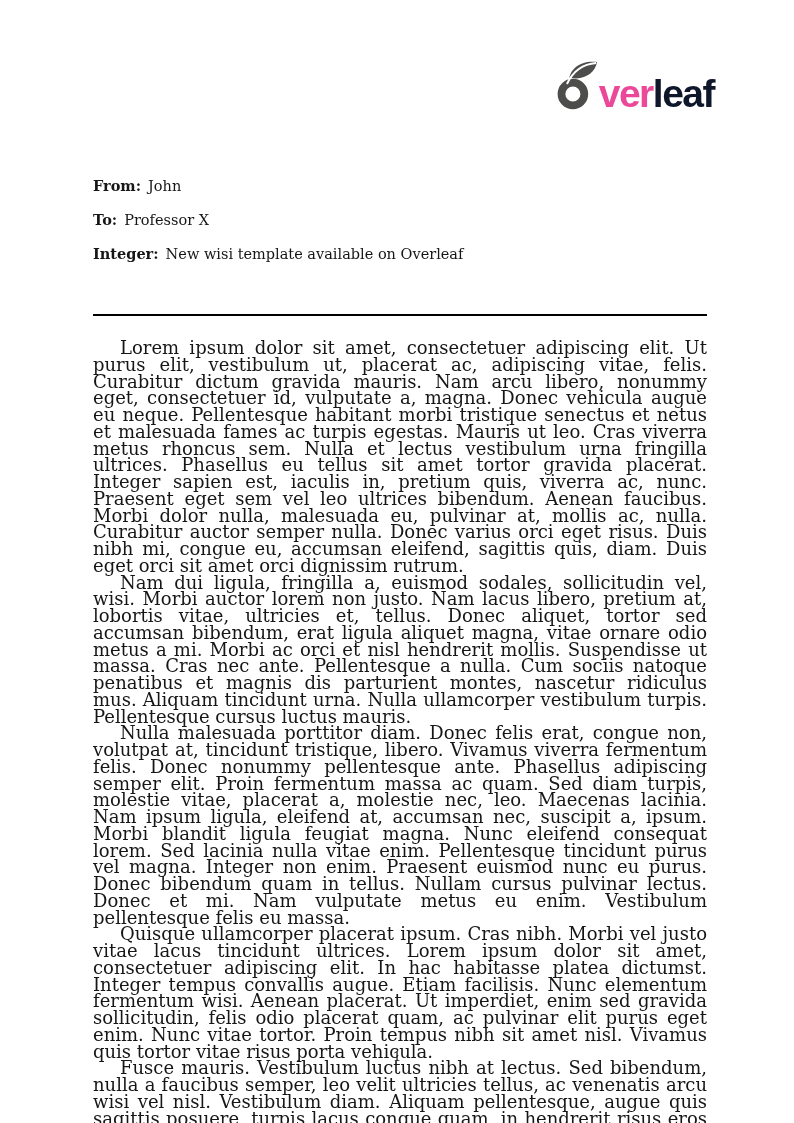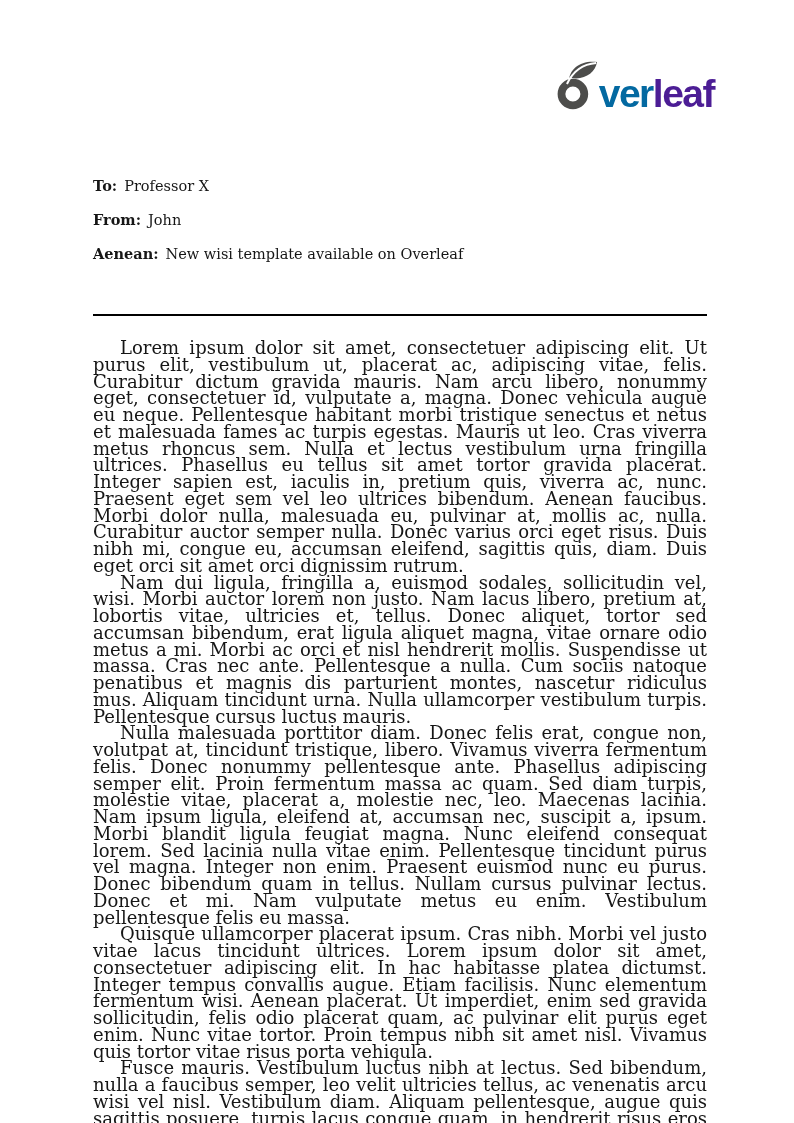--- a/index.html
+++ b/index.html
@@ -24,22 +24,22 @@
     align-items: flex-end;
   }
   .logo-mark { width: 42px; height: 52px; display: block; margin-right: 1px; }
   .logo-text {
     font-family: "Liberation Sans", sans-serif;
     font-weight: 700;
     font-size: 39px;
     line-height: 0.82;
     letter-spacing: -1.5px;
   }
-  .logo-text .dark  { color: #0369a1; }
-  .logo-text .green { color: #4c1d95; }
+  .logo-text .dark  { color: #ec4899; }
+  .logo-text .green { color: #0f172a; }
 
   
   .fields {
     position: absolute;
     left: 93px;
     top: 177px;
     right: 86px;
     font-size: 14.5px;
   }
   .field { line-height: 17px; margin-bottom: 16px; }
@@ -87,27 +87,27 @@
     <svg class="logo-mark" viewBox="0 0 46 56" aria-hidden="true">
       <circle cx="18.5" cy="39" r="12.5" fill="none" stroke="#4d4d4b" stroke-width="8.5"></circle>
       <path d="M14 26 C 14.5 11, 27 2, 45 4 C 43 16, 30 25, 15 21 Z" fill="#4d4d4b"></path>
       <path d="M12 28 C 19 13, 31 6, 44 5" fill="none" stroke="#ffffff" stroke-width="2.2"></path>
     </svg>
     <span class="logo-text"><span class="dark">ver</span><span class="green">leaf</span></span>
   </div>
 
   <div class="fields">
     <div class="field">
+      <span class="label">From:</span><span class="value">John</span>
+    </div>
+    <div class="field">
       <span class="label">To:</span><span class="value">Professor X</span>
     </div>
     <div class="field">
-      <span class="label">From:</span><span class="value">John</span>
-    </div>
-    <div class="field">
-      <span class="label">Aenean:</span><span class="value">New wisi template available on Overleaf</span>
+      <span class="label">Integer:</span><span class="value">New wisi template available on Overleaf</span>
     </div>
   </div>
 
   <div class="rule"></div>
 
   <div class="body">
     <p>Lorem ipsum dolor sit amet, consectetuer adipiscing elit. Ut purus elit, vestibulum ut, placerat ac, adipiscing vitae, felis. Curabitur dictum gravida mauris. Nam arcu libero, nonummy eget, consectetuer id, vulputate a, magna. Donec vehicula augue eu neque. Pellentesque habitant morbi tristique senectus et netus et malesuada fames ac turpis egestas. Mauris ut leo. Cras viverra metus rhoncus sem. Nulla et lectus vestibulum urna fringilla ultrices. Phasellus eu tellus sit amet tortor gravida placerat. Integer sapien est, iaculis in, pretium quis, viverra ac, nunc. Praesent eget sem vel leo ultrices bibendum. Aenean faucibus. Morbi dolor nulla, malesuada eu, pulvinar at, mollis ac, nulla. Curabitur auctor semper nulla. Donec varius orci eget risus. Duis nibh mi, congue eu, accumsan eleifend, sagittis quis, diam. Duis eget orci sit amet orci dignissim rutrum.</p>
     <p>Nam dui ligula, fringilla a, euismod sodales, sollicitudin vel, wisi. Morbi auctor lorem non justo. Nam lacus libero, pretium at, lobortis vitae, ultricies et, tellus. Donec aliquet, tortor sed accumsan bibendum, erat ligula aliquet magna, vitae ornare odio metus a mi. Morbi ac orci et nisl hendrerit mollis. Suspendisse ut massa. Cras nec ante. Pellentesque a nulla. Cum sociis natoque penatibus et magnis dis parturient montes, nascetur ridiculus mus. Aliquam tincidunt urna. Nulla ullamcorper vestibulum turpis. Pellentesque cursus luctus mauris.</p>
     <p>Nulla malesuada porttitor diam. Donec felis erat, congue non, volutpat at, tincidunt tristique, libero. Vivamus viverra fermentum felis. Donec nonummy pellentesque ante. Phasellus adipiscing semper elit. Proin fermentum massa ac quam. Sed diam turpis, molestie vitae, placerat a, molestie nec, leo. Maecenas lacinia. Nam ipsum ligula, eleifend at, accumsan nec, suscipit a, ipsum. Morbi blandit ligula feugiat magna. Nunc eleifend consequat lorem. Sed lacinia nulla vitae enim. Pellentesque tincidunt purus vel magna. Integer non enim. Praesent euismod nunc eu purus. Donec bibendum quam in tellus. Nullam cursus pulvinar lectus. Donec et mi. Nam vulputate metus eu enim. Vestibulum pellentesque felis eu massa.</p>
     <p>Quisque ullamcorper placerat ipsum. Cras nibh. Morbi vel justo vitae lacus tincidunt ultrices. Lorem ipsum dolor sit amet, consectetuer adipiscing elit. In hac habitasse platea dictumst. Integer tempus convallis augue. Etiam facilisis. Nunc elementum fermentum wisi. Aenean placerat. Ut imperdiet, enim sed gravida sollicitudin, felis odio placerat quam, ac pulvinar elit purus eget enim. Nunc vitae tortor. Proin tempus nibh sit amet nisl. Vivamus quis tortor vitae risus porta vehicula.</p>

